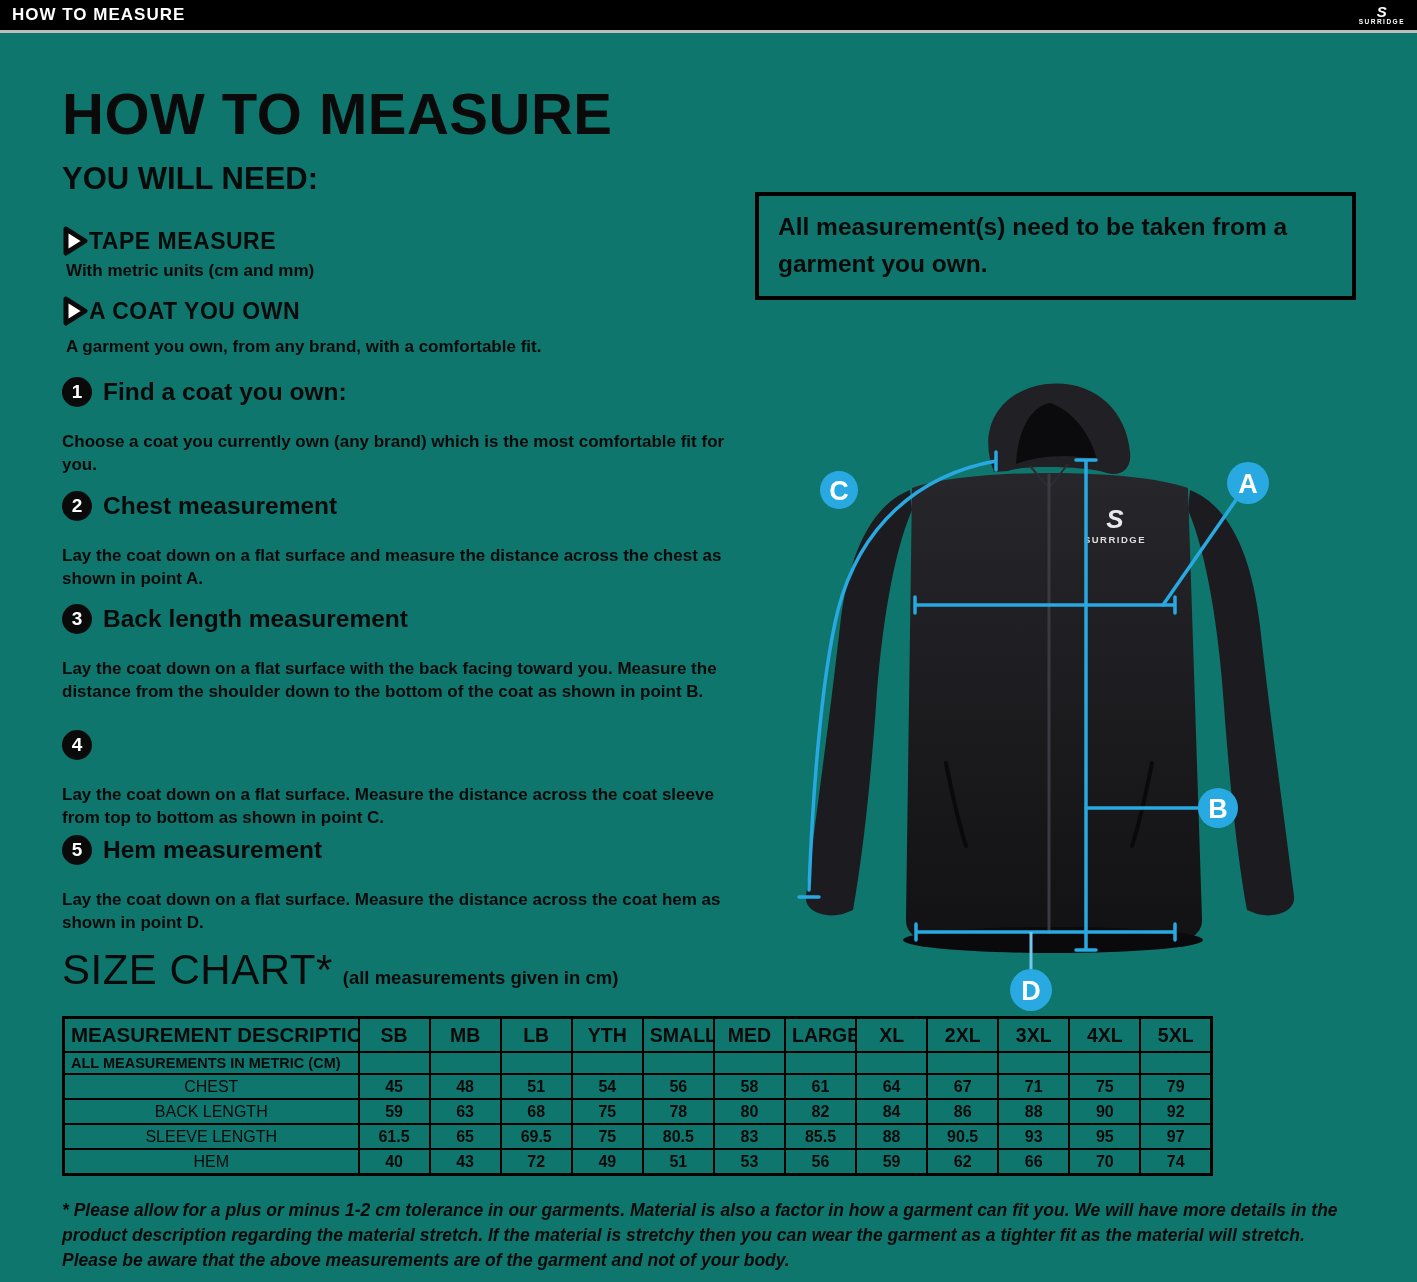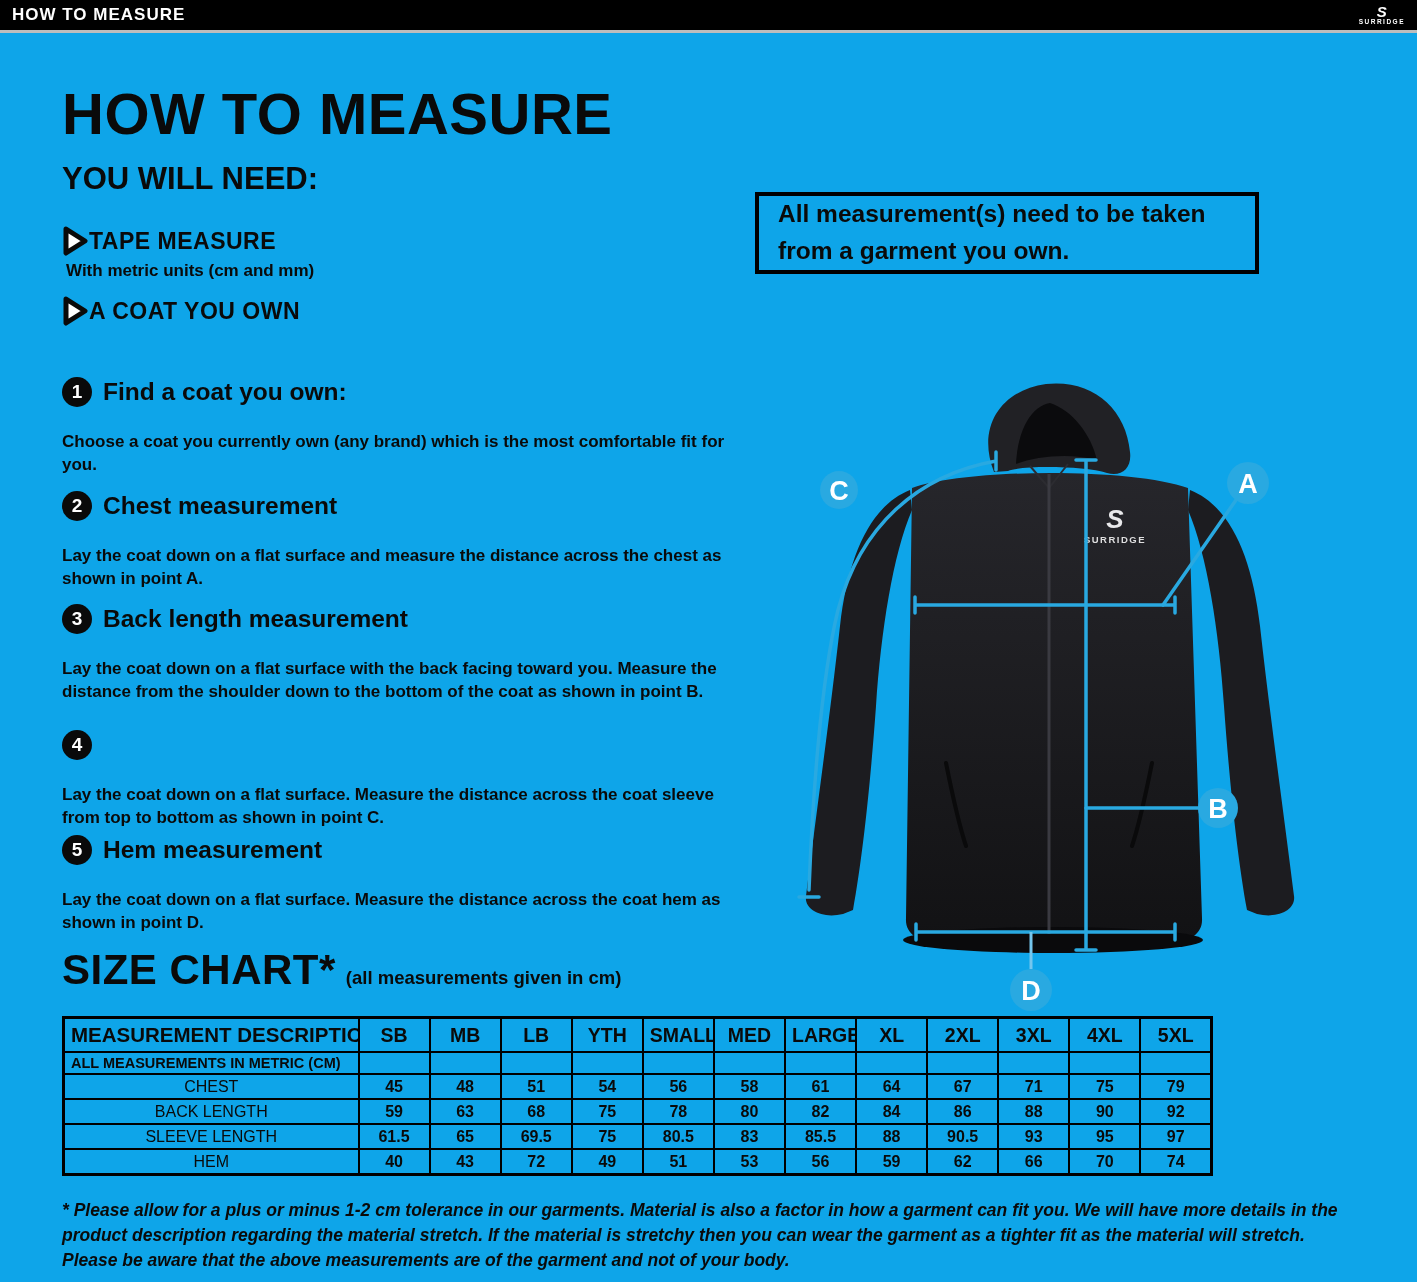--- a/index.html
+++ b/index.html
@@ -1,16 +1,16 @@
 <!DOCTYPE html>
 <html><head>
 <meta charset="utf-8">
 <style>
   html,body{margin:0;padding:0;background:#fff;}
-  .page{position:relative;width:1417px;height:1282px;background:#0ea5e9;overflow:hidden;
+  .page{position:relative;width:1417px;height:1282px;background:#0f766e;overflow:hidden;
         font-family:"Liberation Sans",sans-serif;color:#0a0a0a;}
 
   
   .topbar{position:absolute;left:0;top:0;width:100%;height:33px;background:#000;
           border-bottom:3px solid #bdbdbd;display:flex;align-items:center;
           justify-content:space-between;box-sizing:border-box;padding:0 12px;}
   .topbar-title{color:#fff;font-size:17px;font-weight:bold;letter-spacing:1px;}
   .topbar-logo{display:flex;flex-direction:column;align-items:center;line-height:1;color:#fff;}
   .topbar-logo .s{font-size:15px;font-weight:bold;font-style:italic;}
   .topbar-logo .word{font-size:6.5px;font-weight:bold;letter-spacing:1.5px;}
@@ -28,30 +28,30 @@
   
   .step{position:absolute;left:62px;width:675px;}
   .step-head{display:flex;align-items:center;gap:11px;}
   .step-num{width:30px;height:30px;border-radius:50%;background:#0a0a0a;color:#fff;
             display:flex;align-items:center;justify-content:center;
             font-size:19px;font-weight:bold;flex:0 0 auto;}
   .step-title{font-size:24.5px;font-weight:bold;}
   .step-body{margin-top:24px;width:664px;font-size:17px;font-weight:bold;line-height:1.33;}
 
   
-  .notice{position:absolute;left:755px;top:192px;width:504px;box-sizing:border-box;
-          border:4px solid #000;padding:0 19px;font-size:24.5px;font-weight:bold;line-height:1.5;}
+  .notice{position:absolute;left:755px;top:192px;width:601px;box-sizing:border-box;
+          border:4px solid #000;padding:13px 19px;font-size:24.5px;font-weight:bold;line-height:1.5;}
 
   
   .diagram{position:absolute;left:758px;top:378px;width:600px;height:648px;}
   .diagram svg{display:block;width:100%;height:100%;}
 
   
   .sizechart-head{position:absolute;left:62px;top:946px;display:flex;align-items:flex-end;gap:10px;}
-  .sizechart-head .big{font-size:42px;font-weight:bold;letter-spacing:.5px;}
+  .sizechart-head .big{font-size:42px;font-weight:normal;letter-spacing:.5px;}
   .sizechart-head .small{font-size:18.5px;font-weight:bold;padding-bottom:5px;}
 
   table.size{position:absolute;left:62px;top:1016px;width:1151px;border-collapse:collapse;
              border:3px solid #000;table-layout:fixed;}
   table.size th,table.size td{border:2px solid #000;padding:0 6px;height:23px;
              font-size:16.5px;text-align:center;overflow:hidden;white-space:nowrap;}
   table.size col.first{width:295px;}
   table.size tr.hdr th{height:32px;font-size:19.5px;font-weight:bold;}
   table.size tr.hdr th.first{text-align:left;font-size:20.5px;}
   table.size tr.note td{height:20px;}
@@ -86,20 +86,21 @@
     <span class="lbl">TAPE MEASURE</span>
   </div>
   <div class="req-desc" style="top:261px;">With metric units (cm and mm)</div>
 
   <div class="req" style="top:296px;">
     <svg class="tri" viewBox="0 0 27 30">
       <path d="M4 3 L23 15 L4 27 Z" fill="#fff" stroke="#0a0a0a" stroke-width="5" stroke-linejoin="round"></path>
     </svg>
     <span class="lbl">A COAT YOU OWN</span>
   </div>
+  <div class="req-desc" style="top:337px;">A garment you own, from any brand, with a comfortable fit.</div>
 
   <div class="step" style="top:377px;">
     <div class="step-head">
       <span class="step-num">1</span>
       <span class="step-title">Find a coat you own:</span>
     </div>
     <div class="step-body">Choose a coat you currently own (any brand) which is the most comfortable fit for you.</div>
   </div>
 
   <div class="step" style="top:491px;">

